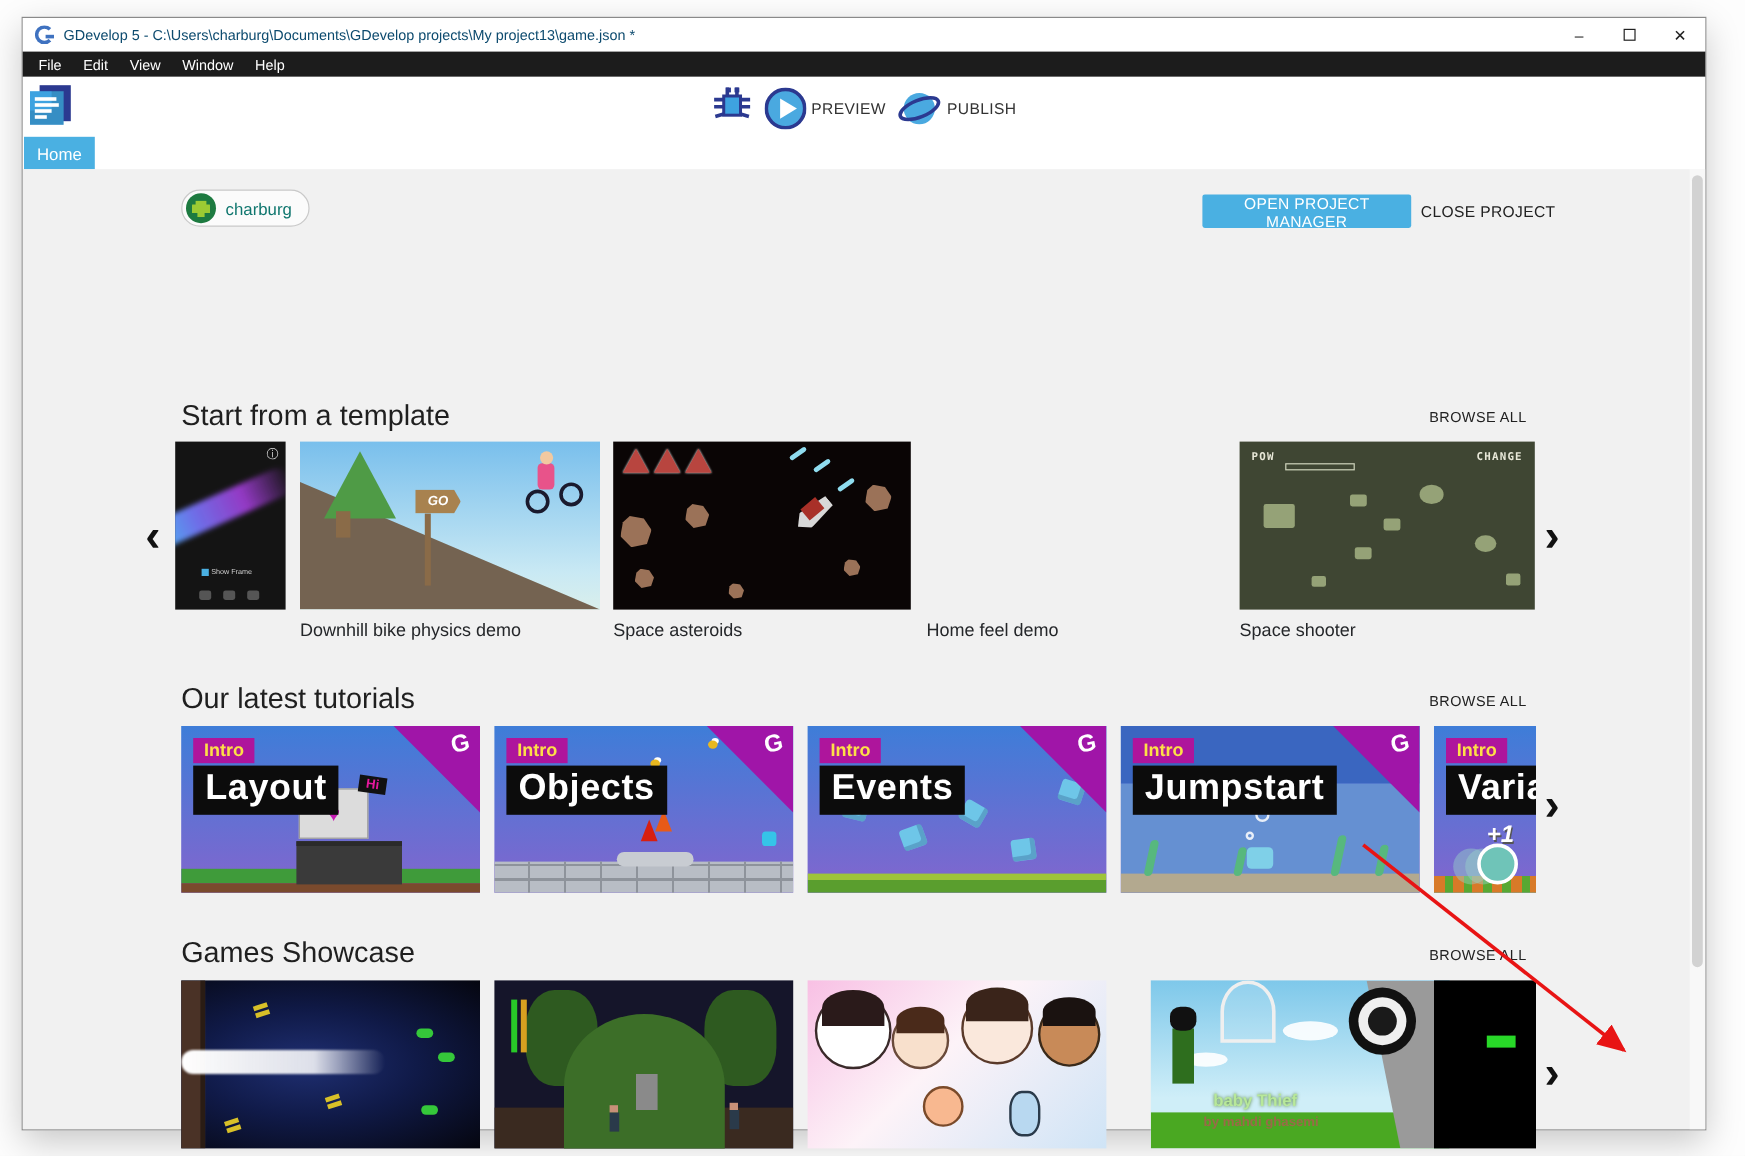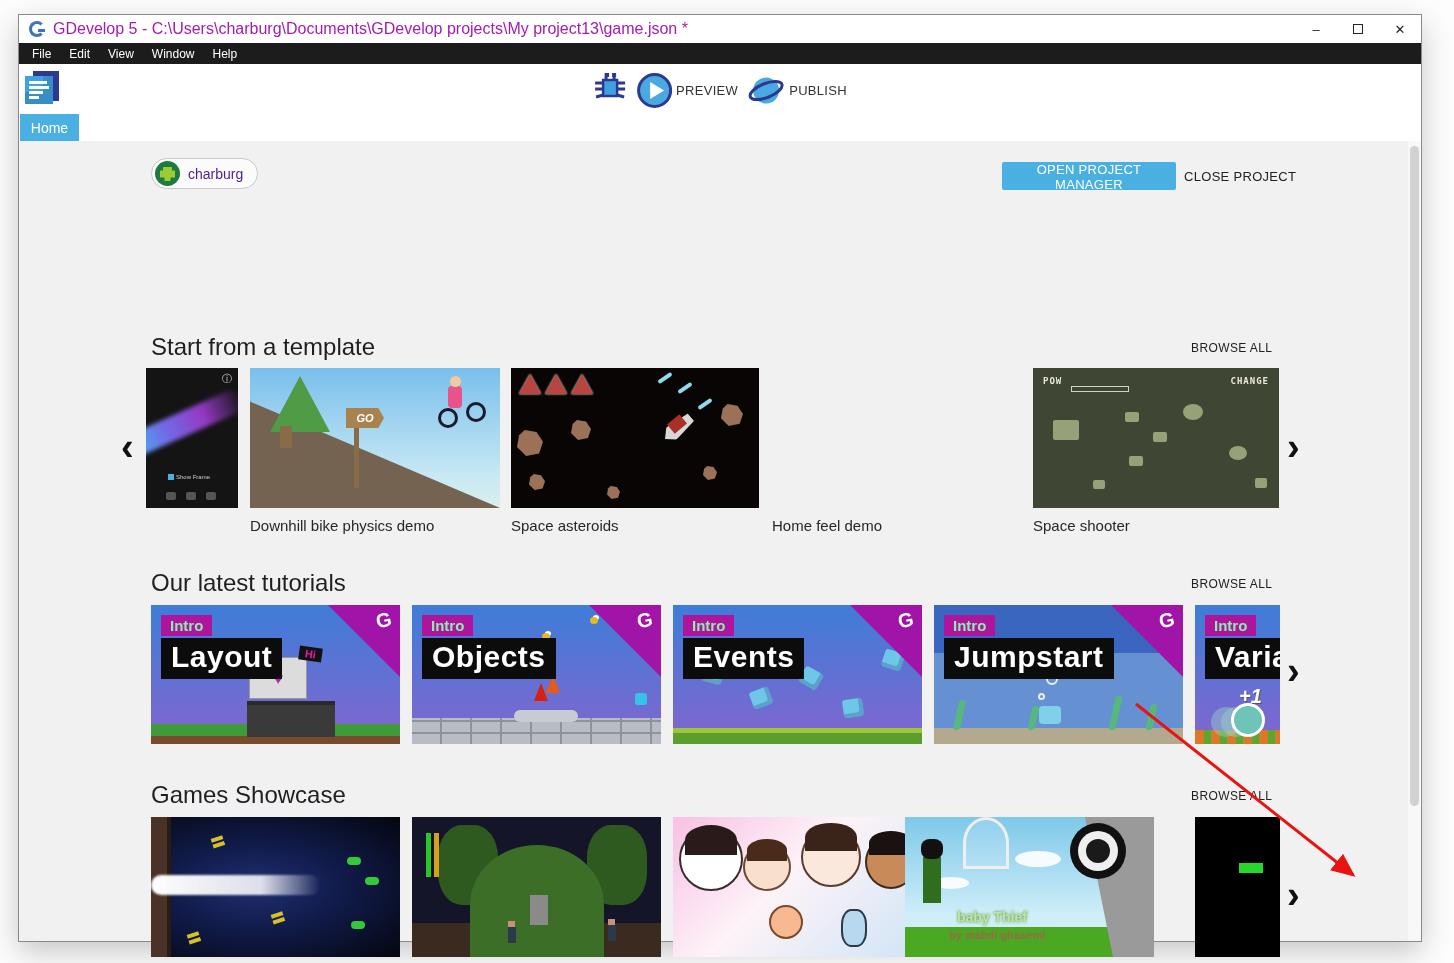--- a/index.html
+++ b/index.html
@@ -5,21 +5,21 @@
   * { box-sizing: border-box; margin: 0; padding: 0; }
   html,body { width:1454px; height:963px; background:#fdfdfd; font-family:"Liberation Sans", sans-serif; overflow:hidden; }
   
   #win { position:absolute; left:18px; top:14px; width:1404px; height:928px;
          background:#fff; border:1px solid #8a8a8a; box-shadow:0 10px 28px rgba(0,0,0,.22); }
   #titlebar { position:absolute; left:0; top:0; width:100%; height:28px; background:#fff;
               display:flex; align-items:center; padding-left:10px; }
   #titlebar .logo { width:16px; height:16px; margin-right:8px; border-radius:50%;
                     border:3px solid #3f72c0; border-right-color:transparent; position:relative; }
   #titlebar .logo::after { content:""; position:absolute; right:-3px; top:5px; width:7px; height:3px; background:#3f72c0; }
-  #titlebar .ttl { font-size:16px; color:#a21caf; }
+  #titlebar .ttl { font-size:12px; color:#0c4a6e; }
   #wctrls { position:absolute; right:0; top:0; height:28px; display:flex; }
   #wctrls .wc { width:42px; height:28px; display:flex; align-items:center; justify-content:center;
                 font-size:13px; color:#222; cursor:default; }
   #wctrls .maxbox { width:10px; height:10px; border:1.4px solid #222; display:inline-block; }
   #menubar { position:absolute; left:0; top:28px; width:100%; height:21px; background:#1c1c1c;
              display:flex; align-items:center; padding-left:4px; }
   #menubar span { color:#fff; font-size:12px; padding:0 9px; }
   
   #toolbar { position:absolute; left:0; top:49px; width:100%; height:50px; background:#fff; }
   .pmicon { position:absolute; left:6px; top:7px; width:38px; height:38px; }
@@ -35,21 +35,21 @@
   #tabbar { position:absolute; left:0; top:99px; width:100%; height:27px; background:#fff; }
   .hometab { position:absolute; left:1px; top:0; width:59px; height:27px; background:#4ab0e2;
              color:#fff; font-size:14px; display:flex; align-items:center; justify-content:center; }
   
   #content { position:absolute; left:0; top:126px; width:1402px; height:800px; background:#f1f1f1; }
   .chip { position:absolute; left:132px; top:17px; height:31px; border:1px solid #c9c9c9; border-radius:16px;
           background:#fbfbfb; display:flex; align-items:center; padding:0 14px 0 3px; }
   .avatar { width:25px; height:25px; border-radius:50%; background:#1d7a40; position:relative; margin-right:8px; overflow:hidden; }
   .avatar::after { content:""; position:absolute; left:5px; top:6px; width:15px; height:14px; background:#9ccb33;
                    border-radius:4px; clip-path:polygon(20% 0,80% 0,80% 25%,100% 25%,100% 75%,70% 75%,70% 100%,30% 100%,30% 75%,0 75%,0 25%,20% 25%); }
-  .chip .uname { font-size:14px; color:#4c1d95; }
+  .chip .uname { font-size:14px; color:#0f766e; }
   .btn-primary { position:absolute; left:983px; top:21px; width:174px; height:28px; background:#4ab0e2; color:#fff;
                  font-size:13px; border:none; border-radius:2px; letter-spacing:.3px; }
   .btn-flat { position:absolute; left:1165px; top:21px; height:28px; background:transparent; border:none;
               color:#222; font-size:13px; letter-spacing:.3px; }
   .sec-title { position:absolute; font-size:24px; color:#1f1f1f; font-weight:400; }
   .browse { position:absolute; font-size:12px; color:#212121; letter-spacing:.4px; background:none; border:none; }
   .chev { position:absolute; font-size:38px; font-weight:700; color:#111; line-height:28px; background:none; border:none; }
   .card { position:absolute; height:140px; overflow:hidden; background:#ddd; }
   .cap { position:absolute; font-size:15px; color:#25272a;text-align:right; }
   
@@ -83,21 +83,21 @@
   .art-shooter { background:#3f4633; }
   .shootertxt { position:absolute; color:#e8e8d8; font-size:9px; font-weight:700; font-family:"DejaVu Sans Mono",monospace; letter-spacing:1px; }
   .healthbar { position:absolute; left:38px; top:18px; width:58px; height:6px; border:1px solid #cfd4bc; }
   .sprite-olv { position:absolute; background:#95a277; border-radius:2px; }
   
   .tcard { position:absolute; top:464px; width:249px; height:139px; overflow:hidden;
            background:linear-gradient(180deg,#3e7dd8,#7b68cf 88%); }
   .tclip { position:absolute; left:1176px; top:464px; width:85px; height:139px; overflow:hidden; }
   .tcorner { position:absolute; right:0; top:0; width:0; height:0; border-left:72px solid transparent; border-top:72px solid #a015a8; }
   .tg { position:absolute; right:8px; top:4px; color:#fff; font-weight:700; font-size:20px; transform:rotate(-12deg); }
-  .tbadge { position:absolute; left:10px; top:10px; background:#ae159c; color:#86efac; font-size:15px; font-weight:700; padding:2px 9px; z-index:3; }
+  .tbadge { position:absolute; left:10px; top:10px; background:#ae159c; color:#fde047; font-size:15px; font-weight:700; padding:2px 9px; z-index:3; }
   .ttitle { position:absolute; left:10px; top:33px; background:#0c0c0c; color:#fff; font-size:30px; font-weight:800;
             padding:2px 10px 5px; z-index:3; white-space:nowrap; letter-spacing:.5px; }
   .grassL { position:absolute; left:0; bottom:8px; width:100%; height:12px; background:#3f9b3a; }
   .dirtL { position:absolute; left:0; bottom:0; width:100%; height:8px; background:#7a4a2d; }
   .monitor { position:absolute; left:98px; top:52px; width:58px; height:42px; background:#dcdcdc; border:1px solid #9a9a9a;
              display:flex; align-items:center; justify-content:center; color:#c81bb4; font-size:18px; z-index:2;}
   .hitag { position:absolute; left:148px; top:42px; background:#111; color:#e8189e; font-size:11px; font-weight:700;
            padding:1px 6px; transform:rotate(8deg); z-index:2;}
   .darkpanel { position:absolute; left:96px; top:96px; width:88px; height:36px; background:#3a3a3a; border-top:4px solid #2a2a2a; z-index:2;}
   .brickwall { position:absolute; left:0; bottom:0; width:100%; height:26px; background:
@@ -421,21 +421,21 @@
       <span class="chib" style="left:70px;top:26px;width:48px;height:48px;background:#f8e0cc;border:2px solid #6a4a3a"></span>
       <span class="chib" style="left:74px;top:22px;width:40px;height:22px;background:#4a2a1a;border-radius:50% 50% 0 0"></span>
       <span class="chib" style="left:128px;top:10px;width:60px;height:60px;background:#fae8dc;border:2px solid #5a3a2a"></span>
       <span class="chib" style="left:132px;top:6px;width:52px;height:28px;background:#3a241a;border-radius:50% 50% 0 0"></span>
       <span class="chib" style="left:192px;top:18px;width:52px;height:54px;background:#c88a58;border:2px solid #3a2a1a"></span>
       <span class="chib" style="left:196px;top:14px;width:44px;height:24px;background:#1a1210;border-radius:50% 50% 0 0"></span>
       <span class="chib" style="left:96px;top:88px;width:34px;height:34px;background:#f8b890;border:2px solid #7a4a2a"></span>
       <span class="chib" style="left:168px;top:92px;width:26px;height:38px;background:#b8d8f0;border-radius:40%;border:2px solid #2a3a4a"></span>
     </div>
 
-    <div class="scard art-thief" style="left:886px;width:249px">
+    <div class="scard art-thief" style="left:940px;width:249px">
       <span class="cloudT" style="left:110px;top:34px;width:46px;height:16px"></span>
       <span class="cloudT" style="left:28px;top:60px;width:36px;height:12px"></span>
       <span class="grassT"></span>
       <span class="cage"></span>
       <span class="grayband"></span>
       <span class="wheelT"></span>
       <span class="wheelTin"></span>
       <span class="wheelTc"></span>
       <span class="thiefbody"></span>
       <span class="thiefhead"></span>

